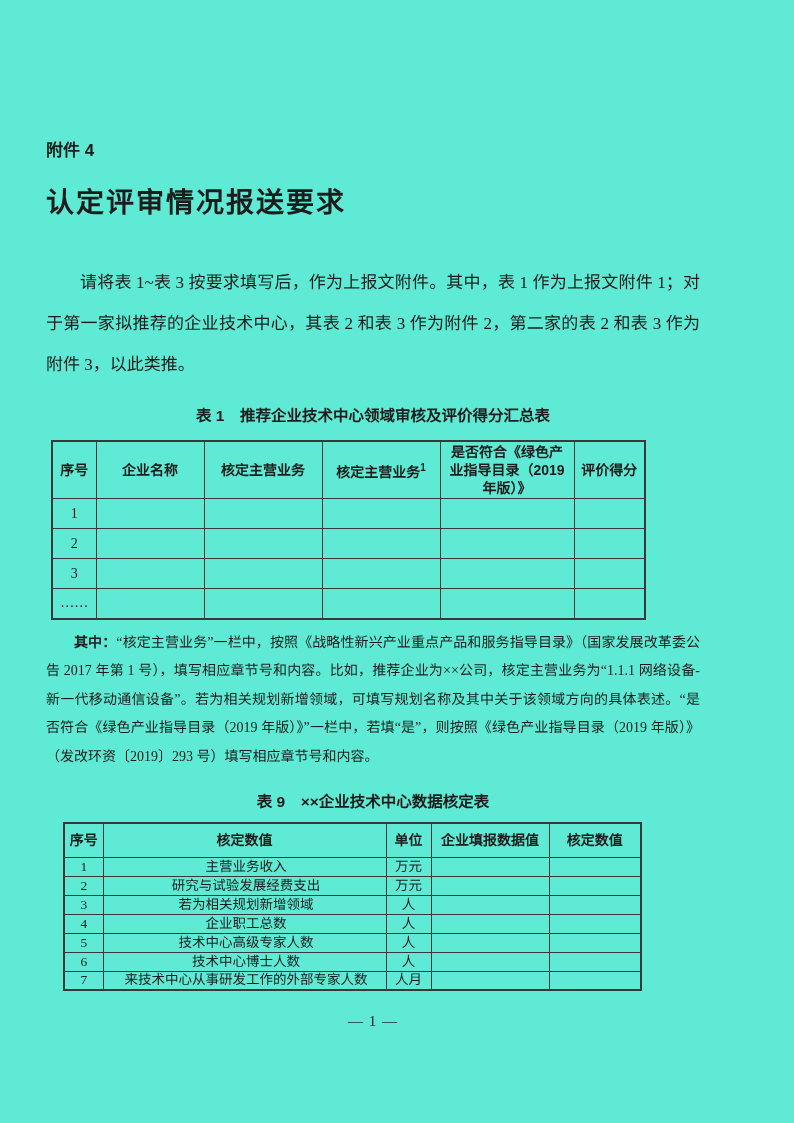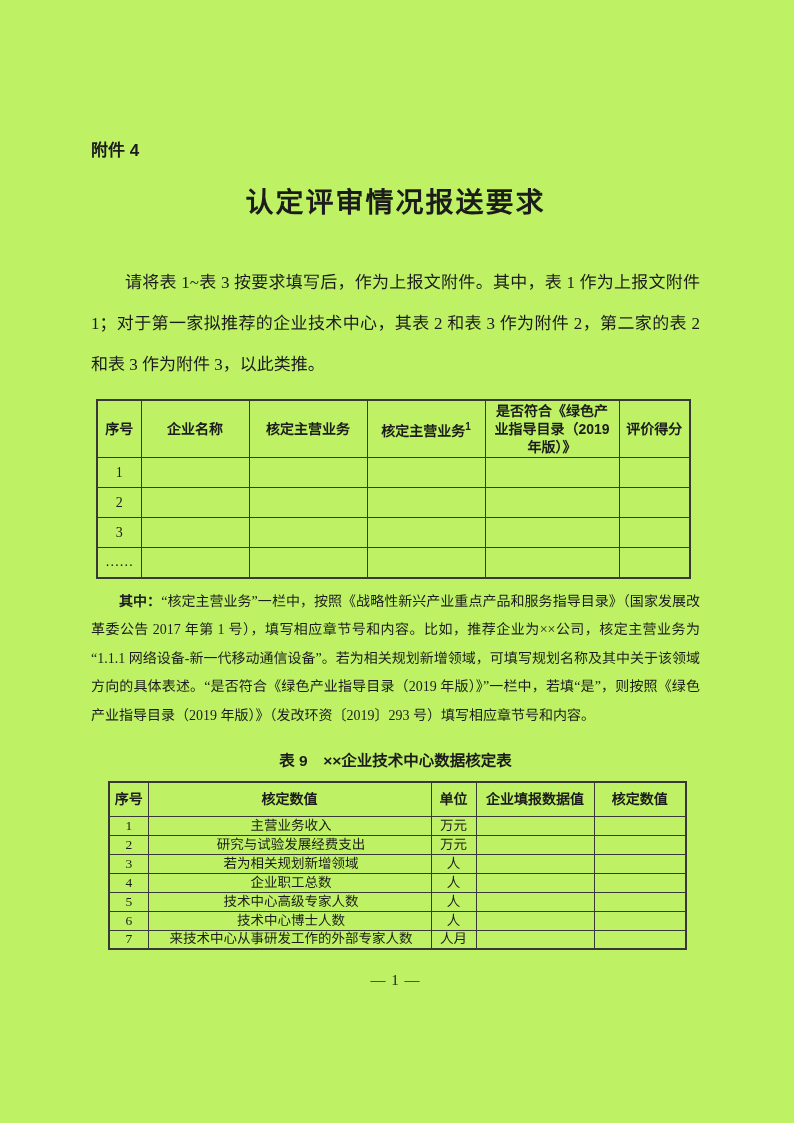--- a/index.html
+++ b/index.html
@@ -1,35 +1,34 @@
 <!DOCTYPE html>
 <html lang="zh-CN"><head>
 <meta charset="utf-8">
 <style>
   html, body { margin: 0; padding: 0; background: #ffffff; }
   .page {
     position: relative;
     width: 794px;
     height: 1123px;
-    background: #bef264;
+    background: #5eead4;
     box-sizing: border-box;
-    padding: 140px 94px 0 91px;
+    padding: 140px 94px 0 46px;
     font-family: "Liberation Serif", "DejaVu Serif", serif;
     color: #1c1c1c;
     overflow: hidden;
   }
   .attachment-label {
     font-family: "Liberation Sans", "DejaVu Sans", sans-serif;
     font-weight: bold;
     font-size: 17px;
     line-height: 22px;
   }
   .doc-title {
     margin: 22px 0 0 0;
-    text-align: center;
     font-family: "Liberation Sans", "DejaVu Sans", sans-serif;
     font-weight: bold;
     font-size: 28px;
     letter-spacing: 2px;
     line-height: 38px;
   }
   .intro {
     margin: 40px 0 0 0;
     font-size: 17px;
     line-height: 41px;
@@ -95,20 +94,21 @@
 <body>
 
 <div class="page">
 
   <div class="attachment-label">附件 4</div>
 
   <h1 class="doc-title">认定评审情况报送要求</h1>
 
   <p class="intro">请将表 1~表 3 按要求填写后，作为上报文附件。其中，表 1 作为上报文附件 1；对于第一家拟推荐的企业技术中心，其表 2 和表 3 作为附件 2，第二家的表 2 和表 3 作为附件 3，以此类推。</p>
 
+  <div class="table-caption">表 1　推荐企业技术中心领域审核及评价得分汇总表</div>
 
   <table class="t1">
     <colgroup>
       <col style="width:44px">
         <col style="width:108px">
         <col style="width:118px">
       <col style="width:118px">
         <col style="width:134px">
         <col style="width:71px">
     </colgroup>

